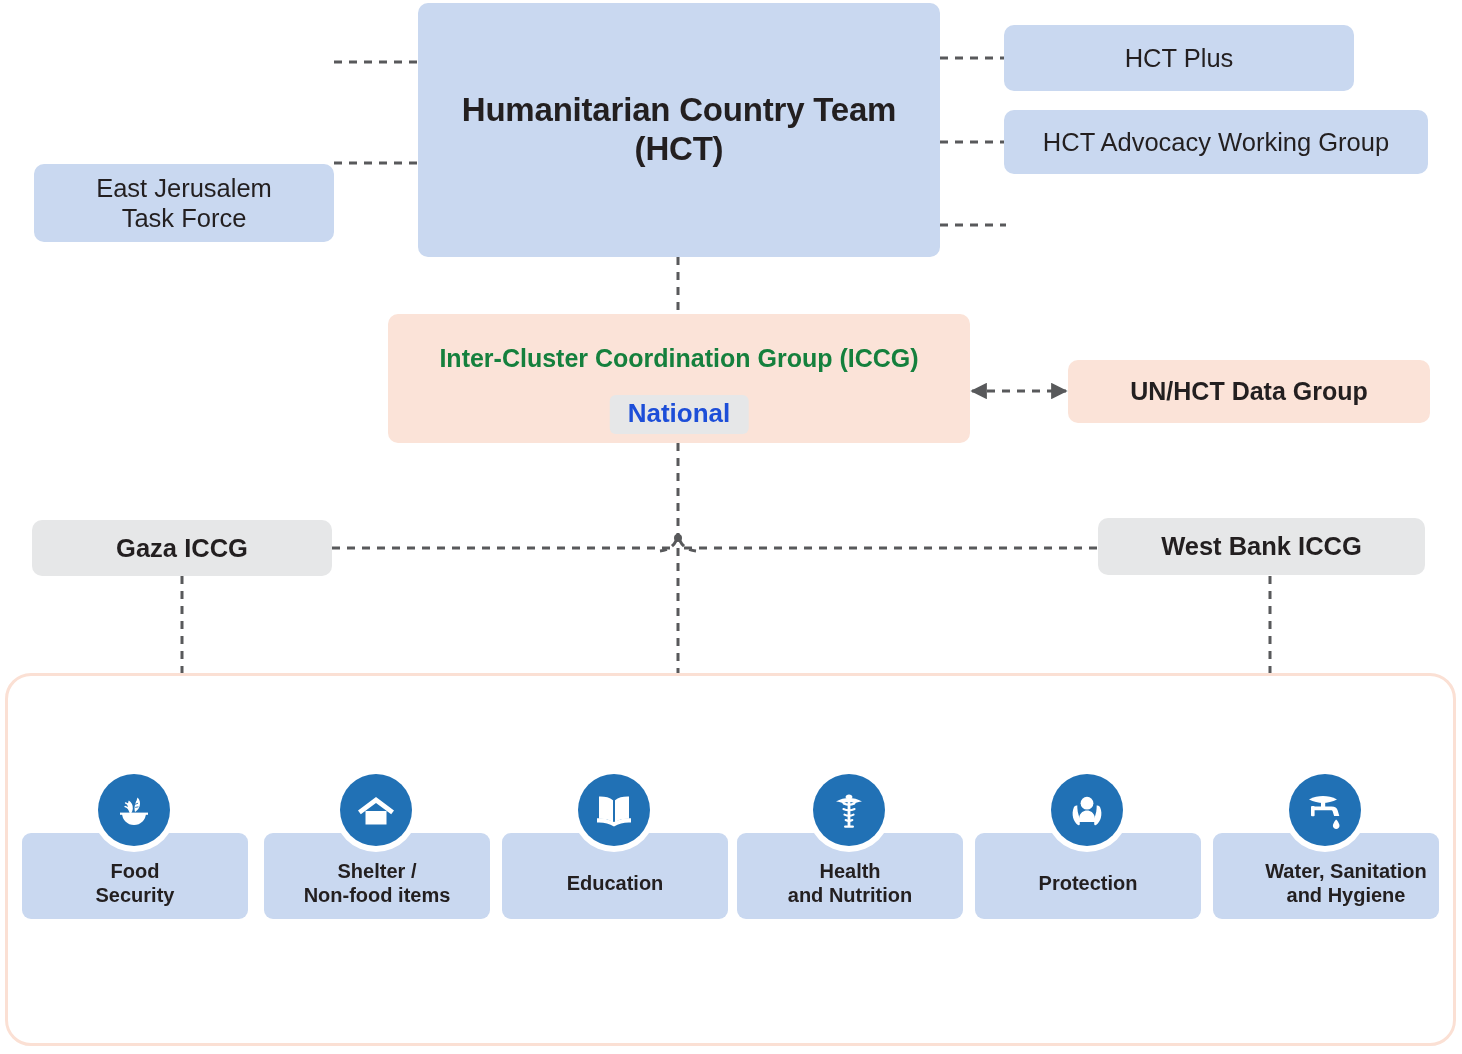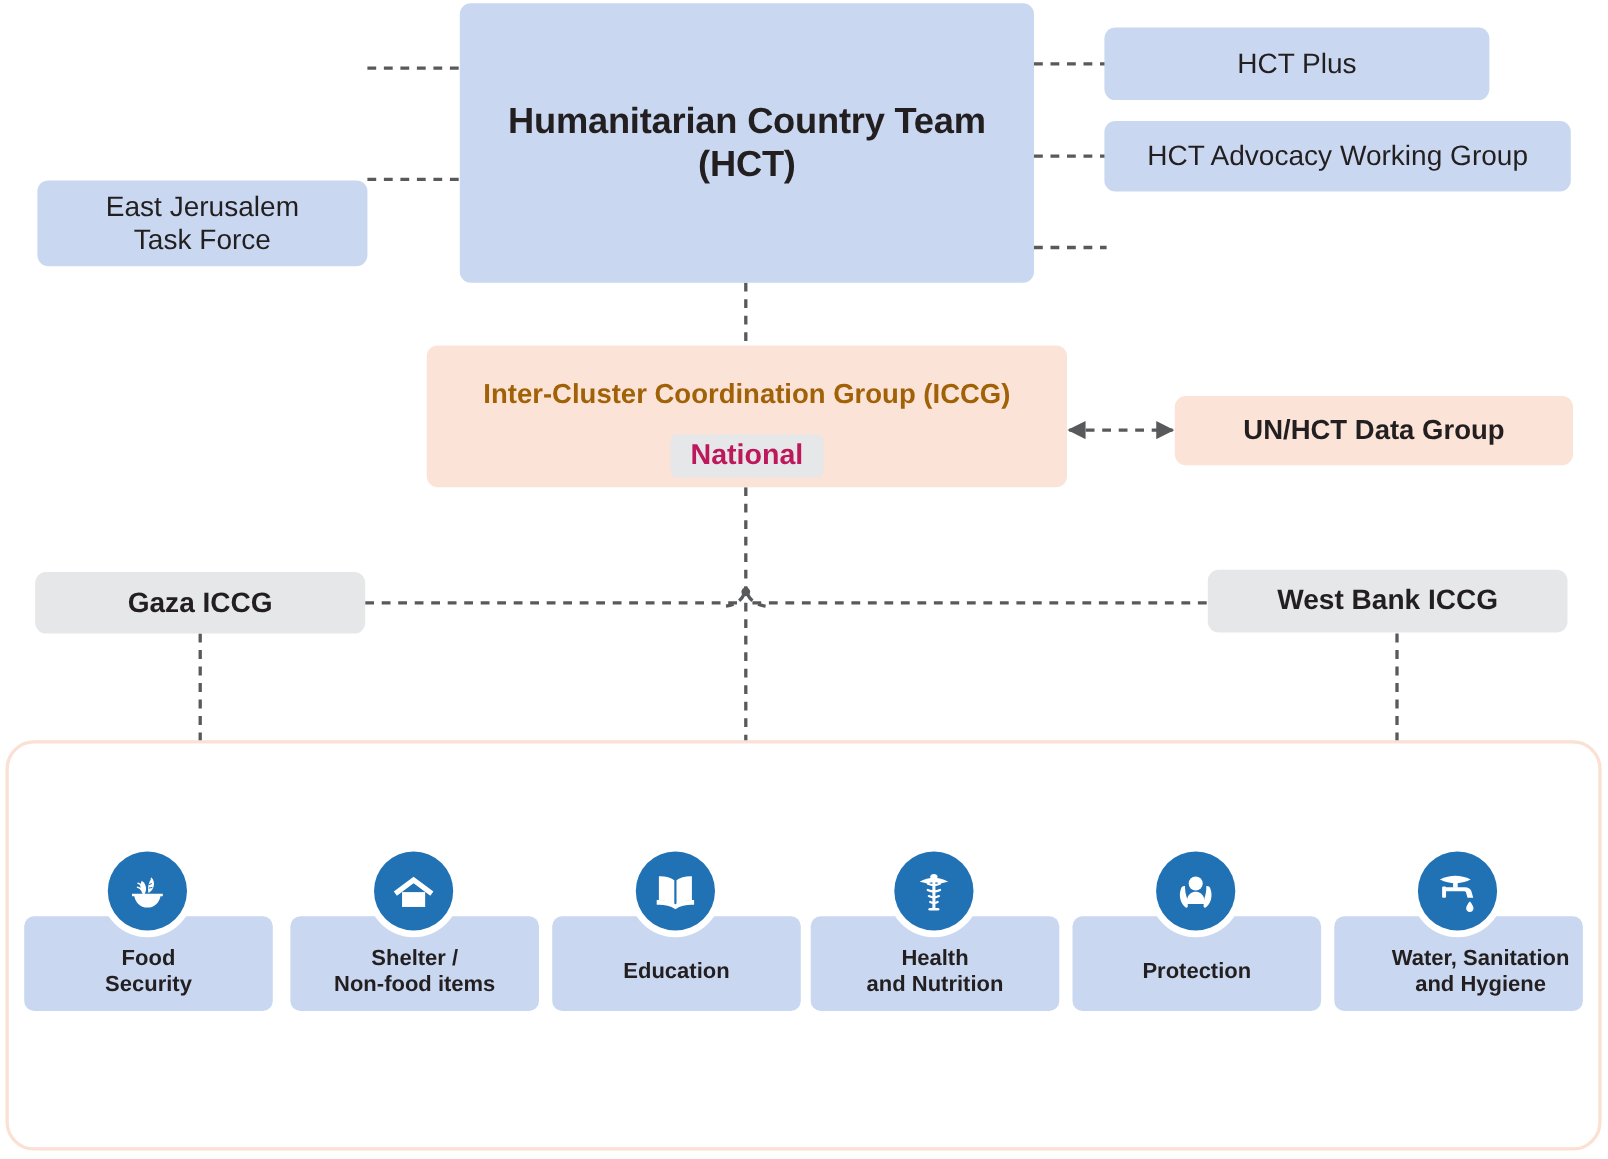--- a/index.html
+++ b/index.html
@@ -73,33 +73,33 @@
     display: block;
     padding: 0;
     border-radius: 10px;
   }
   #node-iccg .iccg-title {
     position: absolute;
     left: 0; right: 0; top: 30px;
     text-align: center;
     font-size: 25px;
     font-weight: 700;
-    color: #a16207;
+    color: #15803d;
   }
   #node-iccg .iccg-national {
     position: absolute;
     left: 50%;
     transform: translateX(-50%);
     top: 81px;
     background: #e6e7e8;
     border-radius: 6px;
     padding: 3px 18px 5px 18px;
     font-size: 26px;
     font-weight: 700;
-    color: #be185d;
+    color: #1d4ed8;
     white-space: nowrap;
   }
 
   #node-data-group {
     left: 1068px; top: 360px; width: 362px; height: 63px;
     font-size: 25px; font-weight: 700;
   }
 
   #node-gaza-iccg {
     left: 32px; top: 520px; width: 300px; height: 56px;

